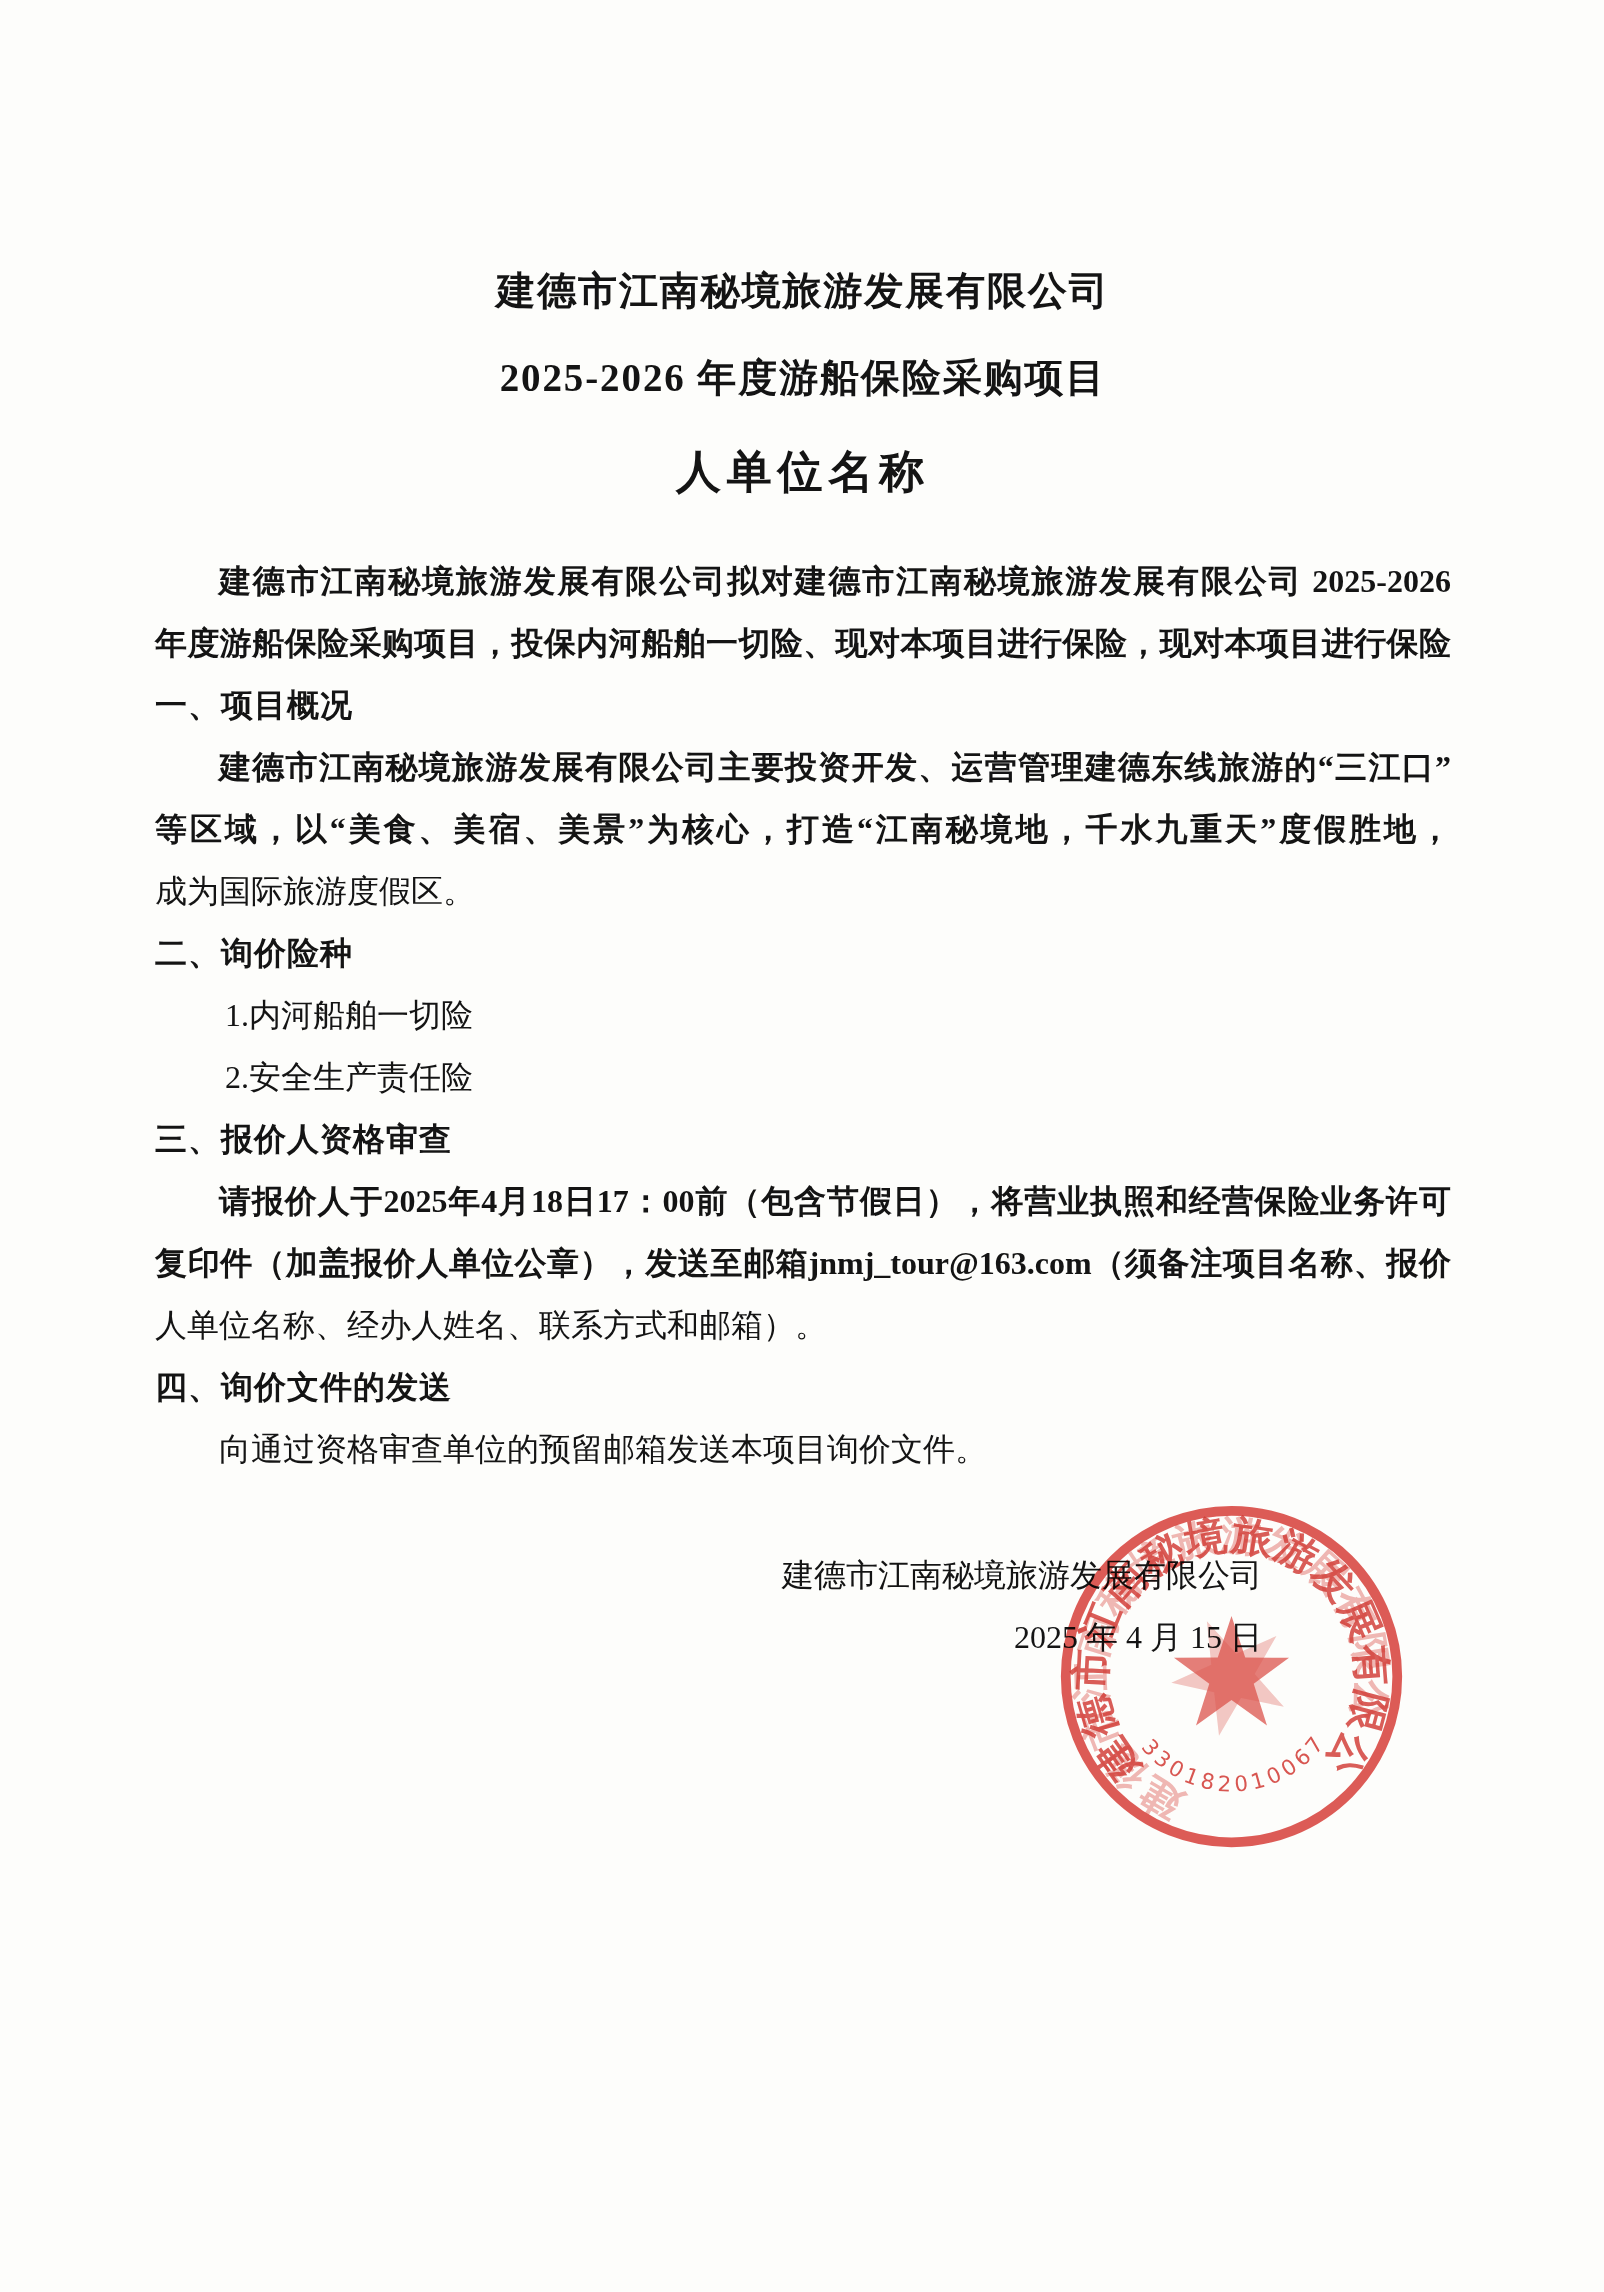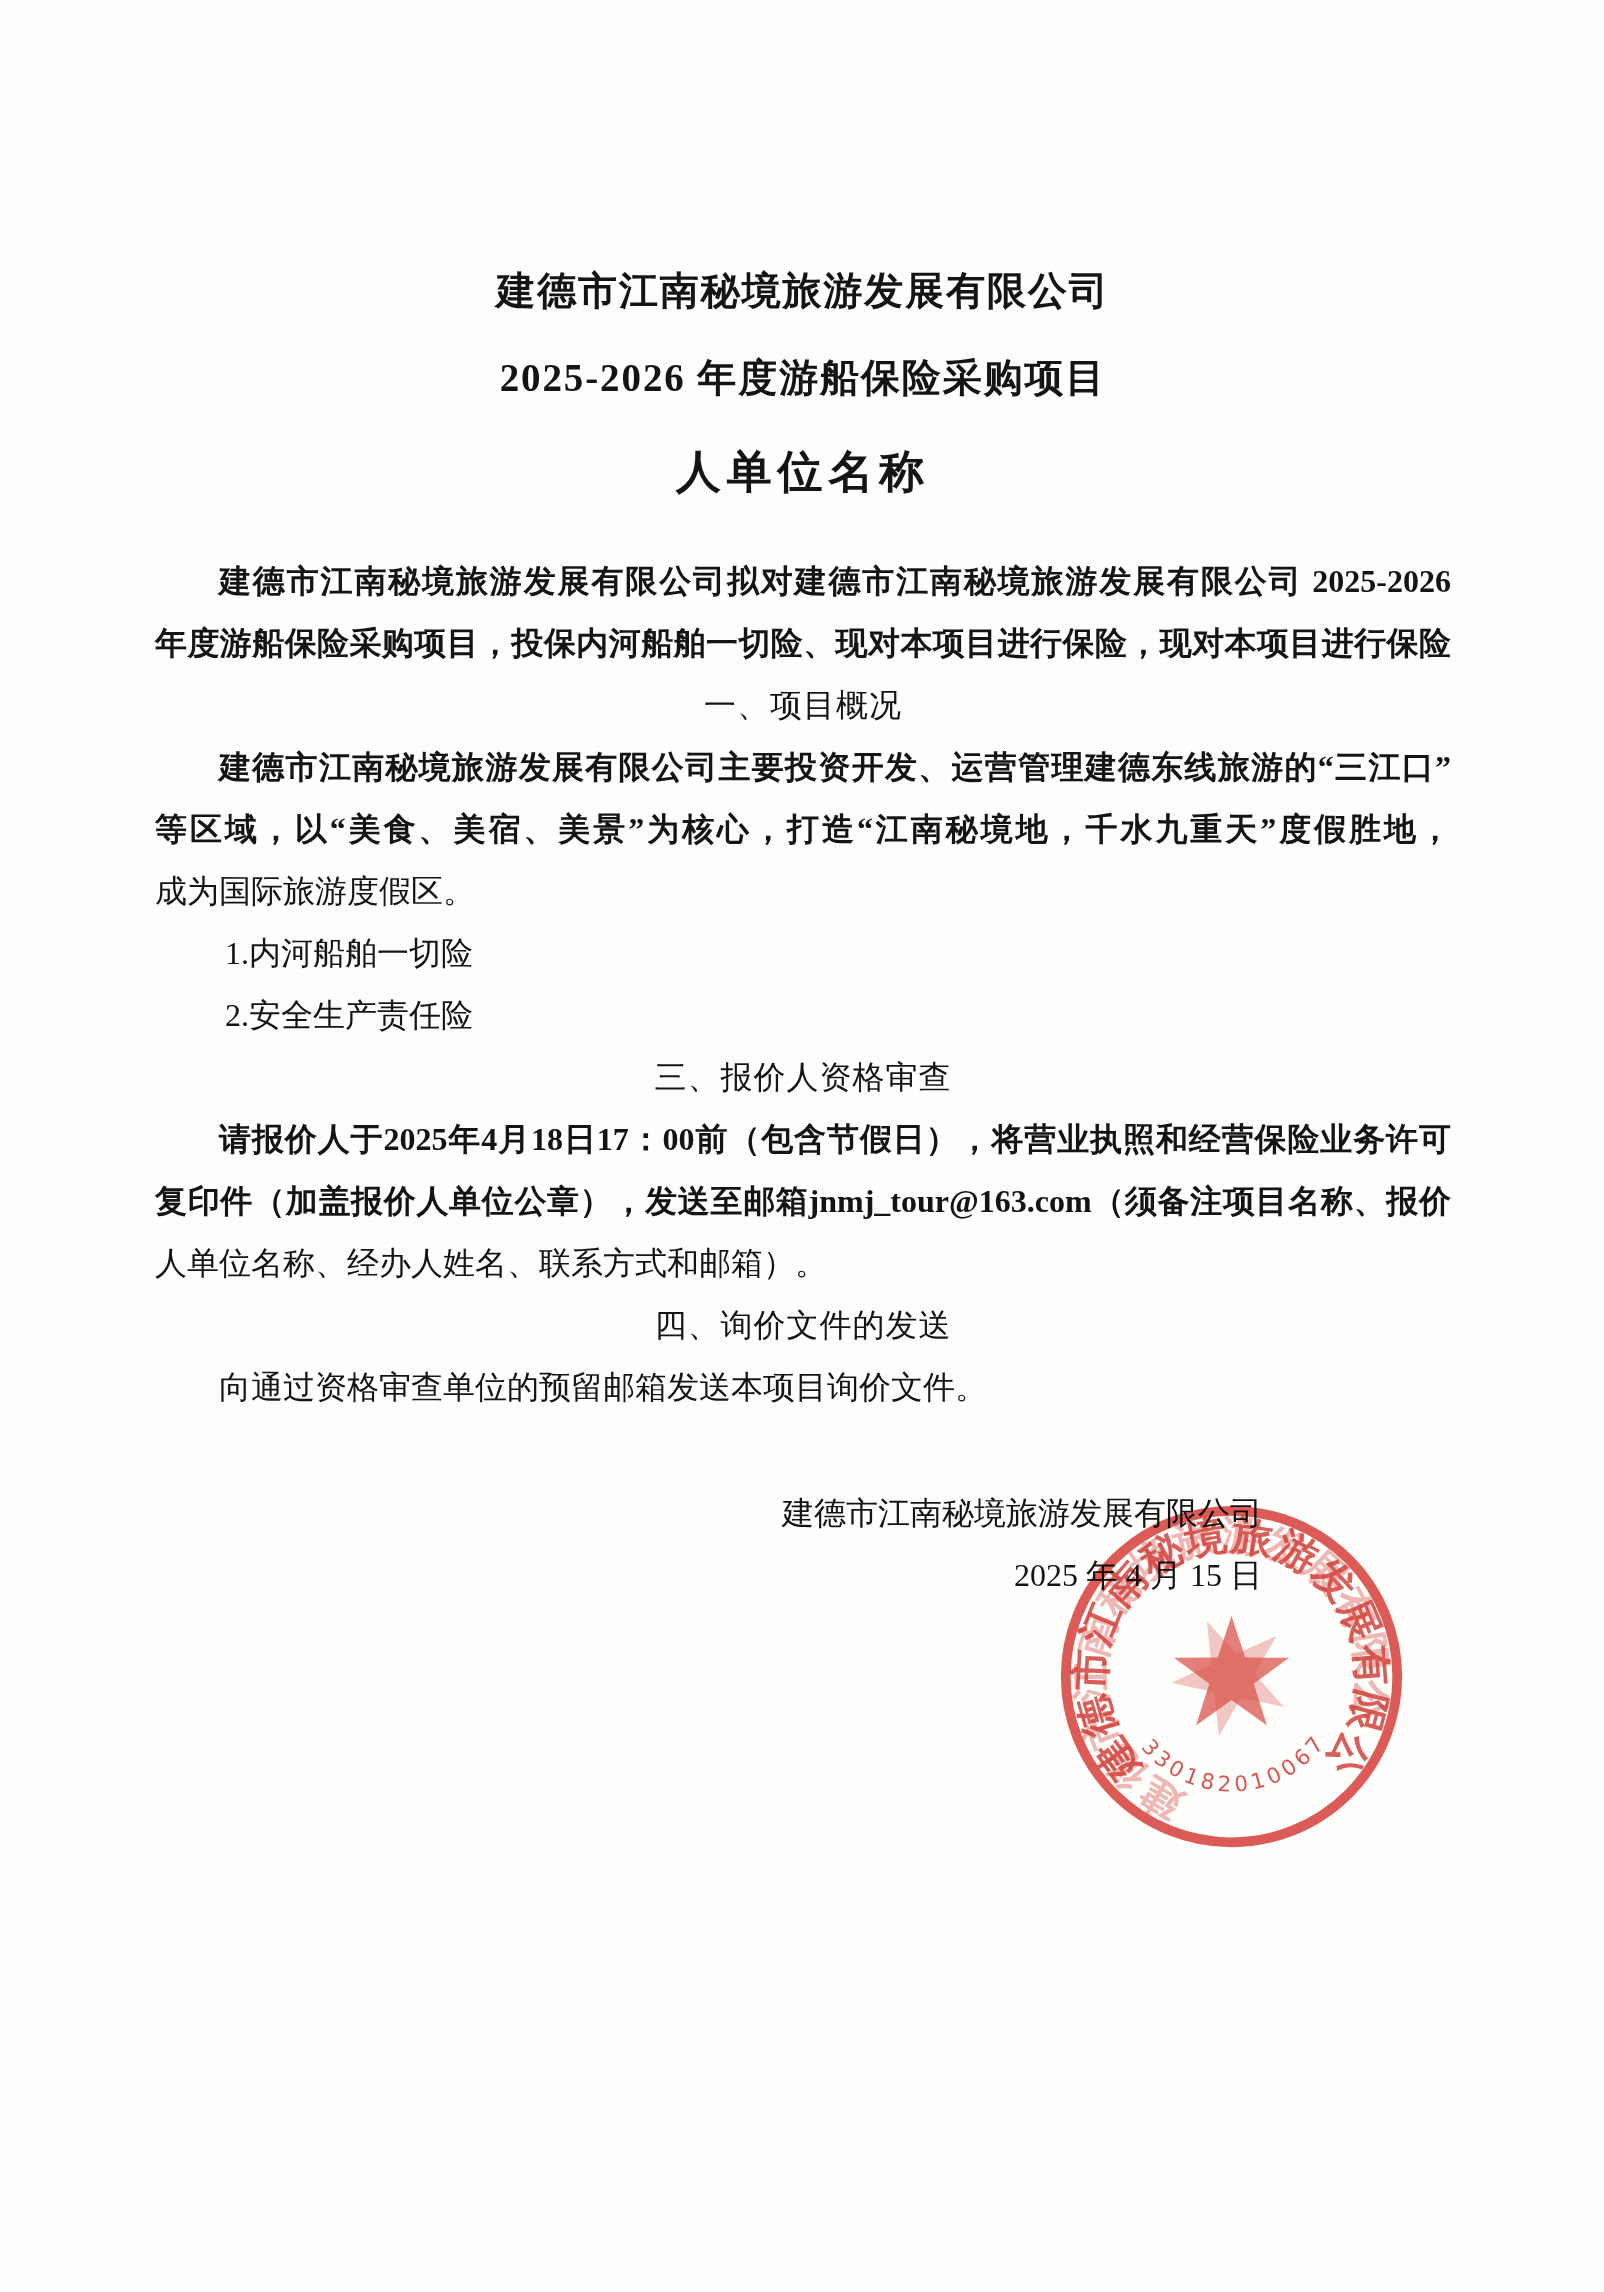--- a/index.html
+++ b/index.html
@@ -38,23 +38,22 @@
     line-height:62px;
     white-space:normal;
   }
   .fill{
     text-align:justify;
     text-align-last:justify;
     font-weight:bold;
   }
   .indent{text-indent:64px;}
   .heading{
-    font-weight:normal;
+    font-weight:bold;
     letter-spacing:1px;
-    text-align:center;
   }
   .list-item{padding-left:70px;}
   .sign-block{
     margin-top:64px;
     text-align:right;
     padding-right:189px;
   }
   .sign-line{
     font-size:32px;
     line-height:62px;
@@ -85,20 +84,21 @@
     </div>
 
     <div>
       <div class="line heading">一、项目概况</div>
       <div class="line fill indent">建德市江南秘境旅游发展有限公司主要投资开发、运营管理建德东线旅游的“三江口”</div>
       <div class="line fill">等区域，以“美食、美宿、美景”为核心，打造“江南秘境地，千水九重天”度假胜地，</div>
       <div class="line">成为国际旅游度假区。</div>
     </div>
 
     <div>
+      <div class="line heading">二、询价险种</div>
       <div class="line list-item">1.内河船舶一切险</div>
       <div class="line list-item">2.安全生产责任险</div>
     </div>
 
     <div>
       <div class="line heading">三、报价人资格审查</div>
       <div class="line fill indent">请报价人于2025年4月18日17：00前（包含节假日），将营业执照和经营保险业务许可</div>
       <div class="line fill">复印件（加盖报价人单位公章），发送至邮箱jnmj_tour@163.com（须备注项目名称、报价</div>
       <div class="line">人单位名称、经办人姓名、联系方式和邮箱）。</div>
     </div>

